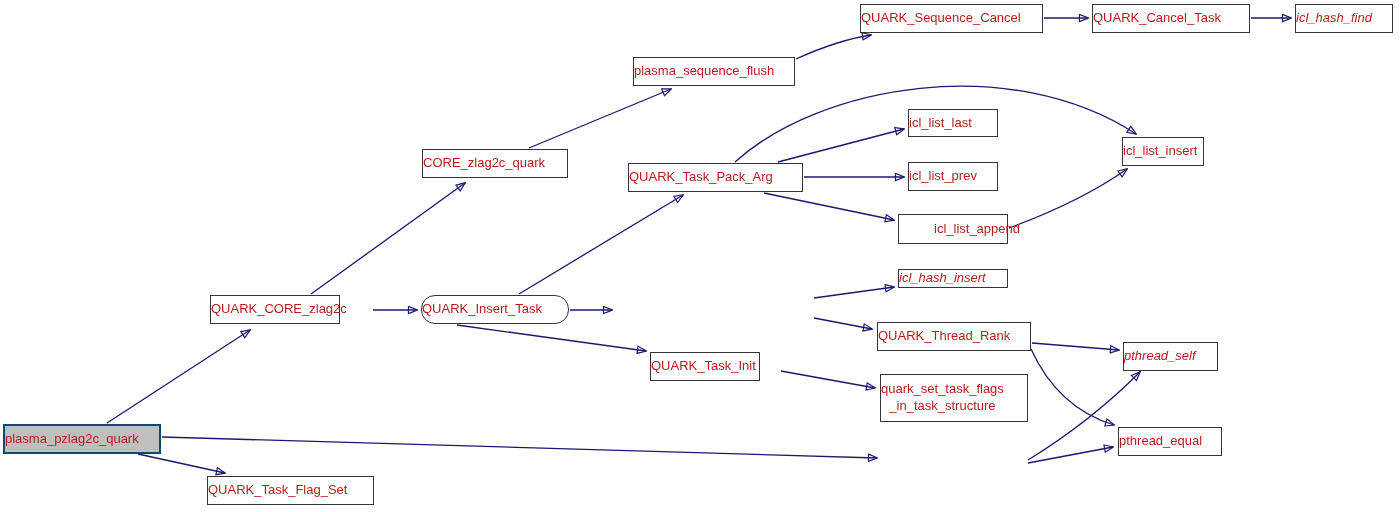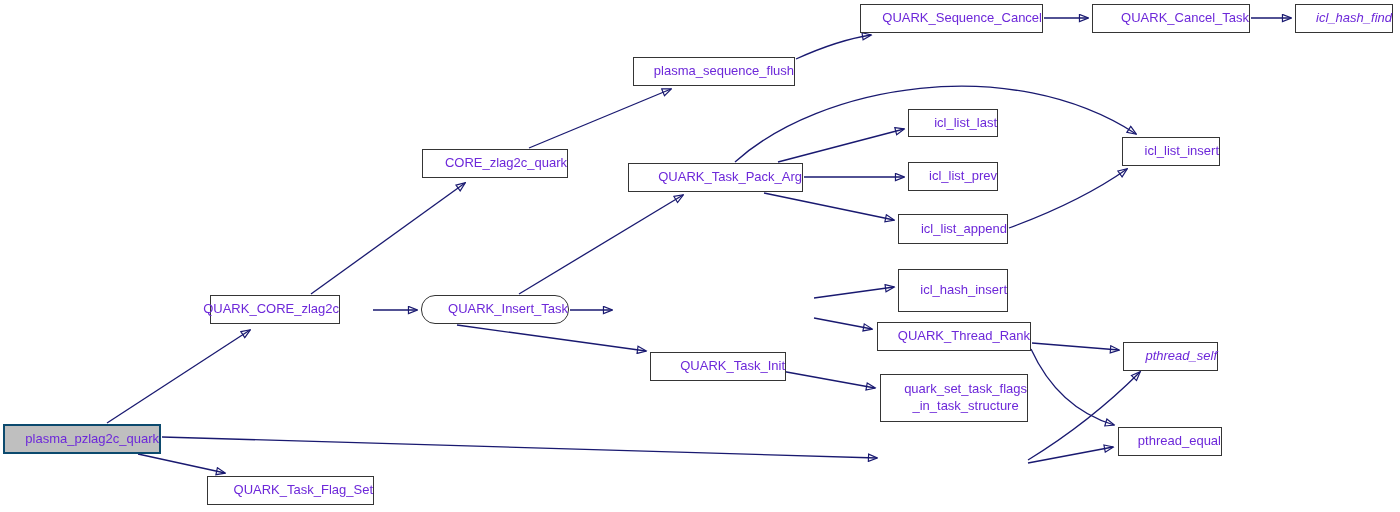--- a/index.html
+++ b/index.html
@@ -21,25 +21,25 @@
     stroke: #191970;
     stroke-width: 1.3px;
   }
   .node {
     position: absolute;
     box-sizing: border-box;
     background: #ffffff;
     border: 1.5px solid #353535;
     display: flex;
     align-items: center;
-    justify-content: flex-end;
+    justify-content: flex-start;
     text-align: center;
     font-size: 13px;
     line-height: 1.3;
-    color: #6d28d9;
+    color: #b91c1c;
     white-space: pre-line;
     cursor: pointer;
   }
   .node.root {
     background: #bfbfbf;
     border: 2px solid #0c4a6e;
     cursor: default;
   }
 </style>
 </head>
@@ -96,30 +96,30 @@
   <div class="node" style="left:1092px; top:4px; width:158px; height:29px;"><span>QUARK_Cancel_Task</span></div>
 
   <div class="node" style="left:1295px; top:4px; width:98px; height:29px;font-style:italic;"><span>icl_hash_find</span></div>
 
   <div class="node" style="left:628px; top:163px; width:175px; height:29px;"><span>QUARK_Task_Pack_Arg</span></div>
 
   <div class="node" style="left:908px; top:109px; width:90px; height:28px;"><span>icl_list_last</span></div>
 
   <div class="node" style="left:908px; top:162px; width:90px; height:29px;"><span>icl_list_prev</span></div>
 
-  <div class="node" style="left:898px; top:214px; width:110px; height:30px;"><span>icl_list_append</span></div>
+  <div class="node" style="left:898px; top:214px; width:110px; height:30px;padding-left:35px;"><span>icl_list_append</span></div>
 
-  <div class="node" style="left:1122px; top:137px; width:98px; height:29px;"><span>icl_list_insert</span></div>
+  <div class="node" style="left:1122px; top:137px; width:82px; height:29px;"><span>icl_list_insert</span></div>
 
 
-  <div class="node" style="left:898px; top:269px; width:110px; height:43px;"><span>icl_hash_insert</span></div>
+  <div class="node" style="left:898px; top:269px; width:110px; height:19px;font-style:italic;"><span>icl_hash_insert</span></div>
 
   <div class="node" style="left:877px; top:322px; width:154px; height:29px;"><span>QUARK_Thread_Rank</span></div>
 
-  <div class="node" style="left:650px; top:352px; width:136px; height:29px;"><span>QUARK_Task_Init</span></div>
+  <div class="node" style="left:650px; top:352px; width:110px; height:29px;"><span>QUARK_Task_Init</span></div>
 
   <div class="node" style="left:880px; top:374px; width:148px; height:48px;"><span>quark_set_task_flags
 _in_task_structure</span></div>
 
 
   <div class="node" style="left:1123px; top:342px; width:95px; height:29px;font-style:italic;"><span>pthread_self</span></div>
 
   <div class="node" style="left:1118px; top:427px; width:104px; height:29px;"><span>pthread_equal</span></div>
 
 </div>

